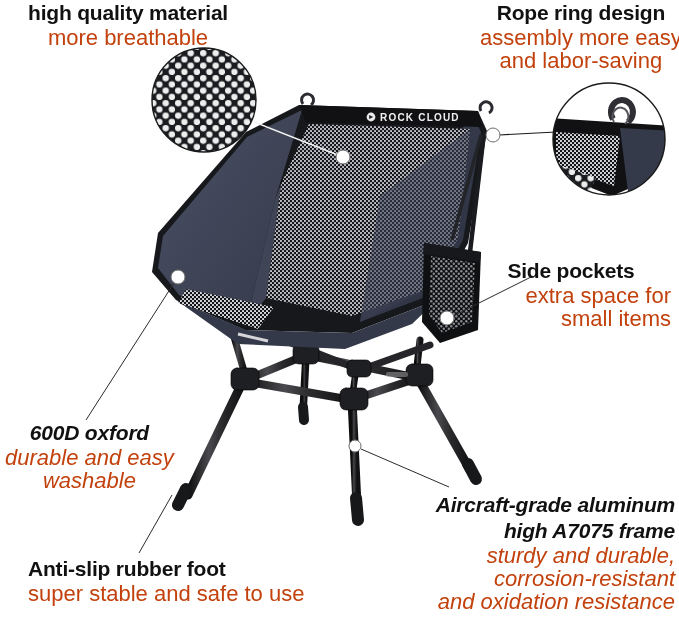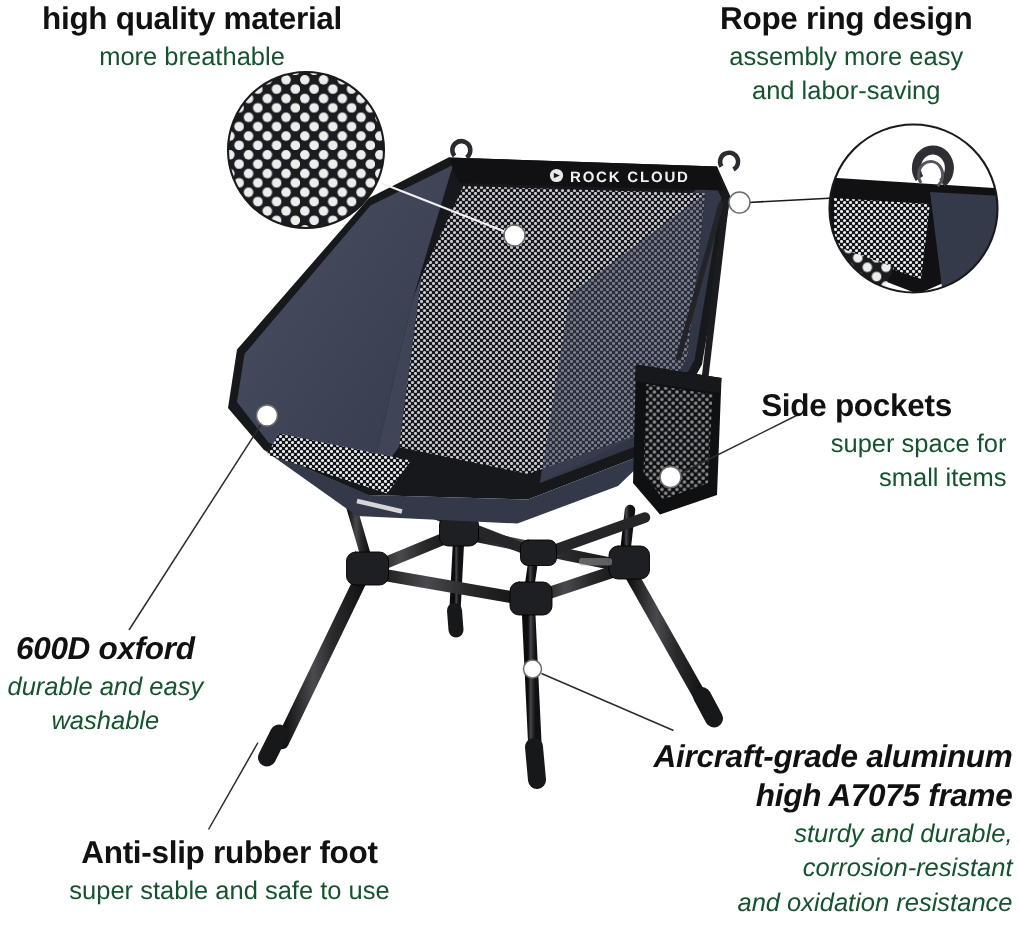--- a/index.html
+++ b/index.html
@@ -16,28 +16,28 @@
   .c-title{
     font-weight:700;
     font-size:21px;
     line-height:26px;
     color:#111;
     white-space:nowrap;
     letter-spacing:-0.2px;
   }
   .c-sub{
     font-weight:400;
-    font-size:17px;
+    font-size:22px;
     line-height:23px;
-    color:#14532d;
+    color:#c2410c;
     white-space:nowrap;
   }
   .align-right{text-align:right;}
   .align-left{text-align:center;}
-  .align-center{text-align:center;}
+  .align-center{}
 
   
   svg.art{position:absolute;left:0;top:0;width:679px;height:624px;}
 
   .dot{fill:#ffffff;stroke:#6d6d6d;stroke-width:1;}
   .lead-dark{stroke:#1a1a1a;stroke-width:1.1;fill:none;}
   .lead-light{stroke:#f2f2f2;stroke-width:1.4;fill:none;}
   .lead-grey{stroke:#2b2b2b;stroke-width:1;fill:none;}
   .circ{fill:none;stroke:#1a1a1a;stroke-width:1.4;}
 </style>
@@ -226,21 +226,21 @@
   </div>
 
   <div class="callout align-left" style="left:480px;top:0px;">
     <div class="c-title">Rope ring design</div>
     <div class="c-sub">assembly more easy</div>
     <div class="c-sub">and labor-saving</div>
   </div>
 
   <div class="callout align-right" style="right:8px;top:258px;width:200px;">
     <div class="c-title" style="text-align:center;">Side pockets</div>
-    <div class="c-sub">super space for</div>
+    <div class="c-sub">extra space for</div>
     <div class="c-sub">small items</div>
   </div>
 
   <div class="callout align-left" style="left:5px;top:420px;font-style:italic;">
     <div class="c-title">600D oxford</div>
     <div class="c-sub">durable and easy</div>
     <div class="c-sub">washable</div>
   </div>
 
   <div class="callout align-center" style="left:28px;top:556px;width:250px;">

